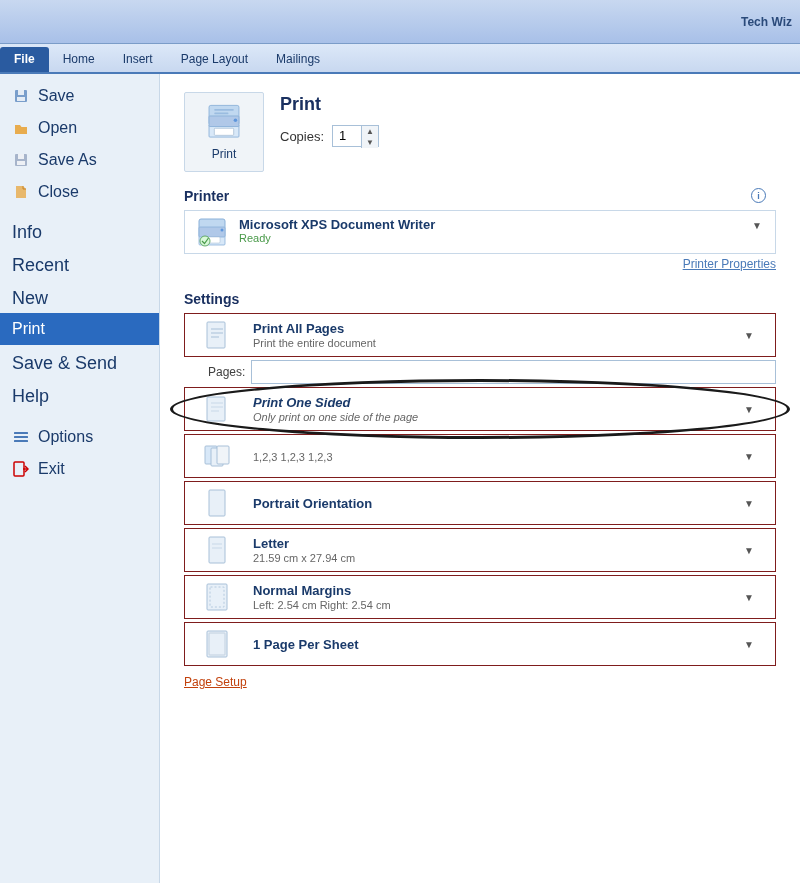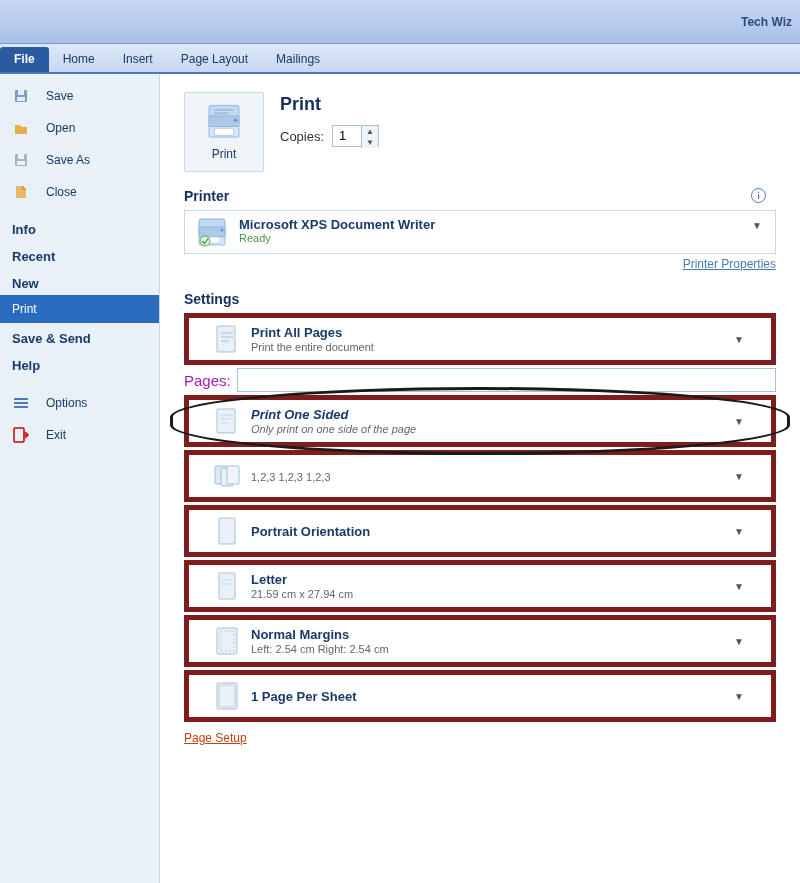--- a/index.html
+++ b/index.html
@@ -57,40 +57,40 @@
       border-right: 1px solid #c8d8e8;
       padding-top: 6px;
       flex-shrink: 0;
     }
     .sidebar-item {
       display: flex;
       align-items: center;
       padding: 7px 12px;
       cursor: pointer;
       color: #1a3a6a;
-      font-size: 12px;
-      gap: 16px;
+      font-size: 16px;
+      gap: 8px;
     }
     .sidebar-item.active {
       background: #2a6abf;
       color: white;
     }
     .sidebar-item .icon {
       width: 18px;
       height: 18px;
       display: flex;
       align-items: center;
       justify-content: center;
       flex-shrink: 0;
     }
     .sidebar-section-label {
       padding: 8px 12px 4px;
-      font-size: 13px;
+      font-size: 18px;
       color: #1a3a6a;
-      font-weight: bold;
+      font-weight: normal;
     }
 
     
     .content {
       flex: 1;
       background: white;
       padding: 18px 24px;
       overflow-y: auto;
     }
 
@@ -216,24 +216,24 @@
       text-decoration: underline;
       font-size: 12px;
       cursor: pointer;
       padding: 3px 0 6px;
     }
 
     
     .settings-row {
       display: flex;
       align-items: center;
-      border: 5px solid #7f1d1d;
+      border: 1px solid #7f1d1d;
       background: white;
-      padding: 7px 24px;
-      gap: 10px;
+      padding: 7px 18px;
+      gap: 22px;
       margin-bottom: 3px;
       cursor: pointer;
       position: relative;
     }
     .settings-row.highlighted {
       background: white;
       z-index: 2;
     }
     .setting-info { flex: 1; }
     .setting-title { font-size: 13px; color: #1a3a6a; font-weight: bold; }
@@ -247,23 +247,24 @@
       justify-content: center;
     }
 
     
     .pages-row {
       display: flex;
       align-items: center;
       margin-bottom: 3px;
     }
     .pages-label {
-      font-size: 15px;
-      color: #a21caf;
+      font-size: 12px;
+      color: #404040;
       margin-right: 6px;
+      margin-left: 24px;
     }
     .pages-input {
       flex: 1;
       height: 24px;
       border: 1px solid #a8c0d8;
       padding: 2px 6px;
       font-size: 12px;
     }
 
     

